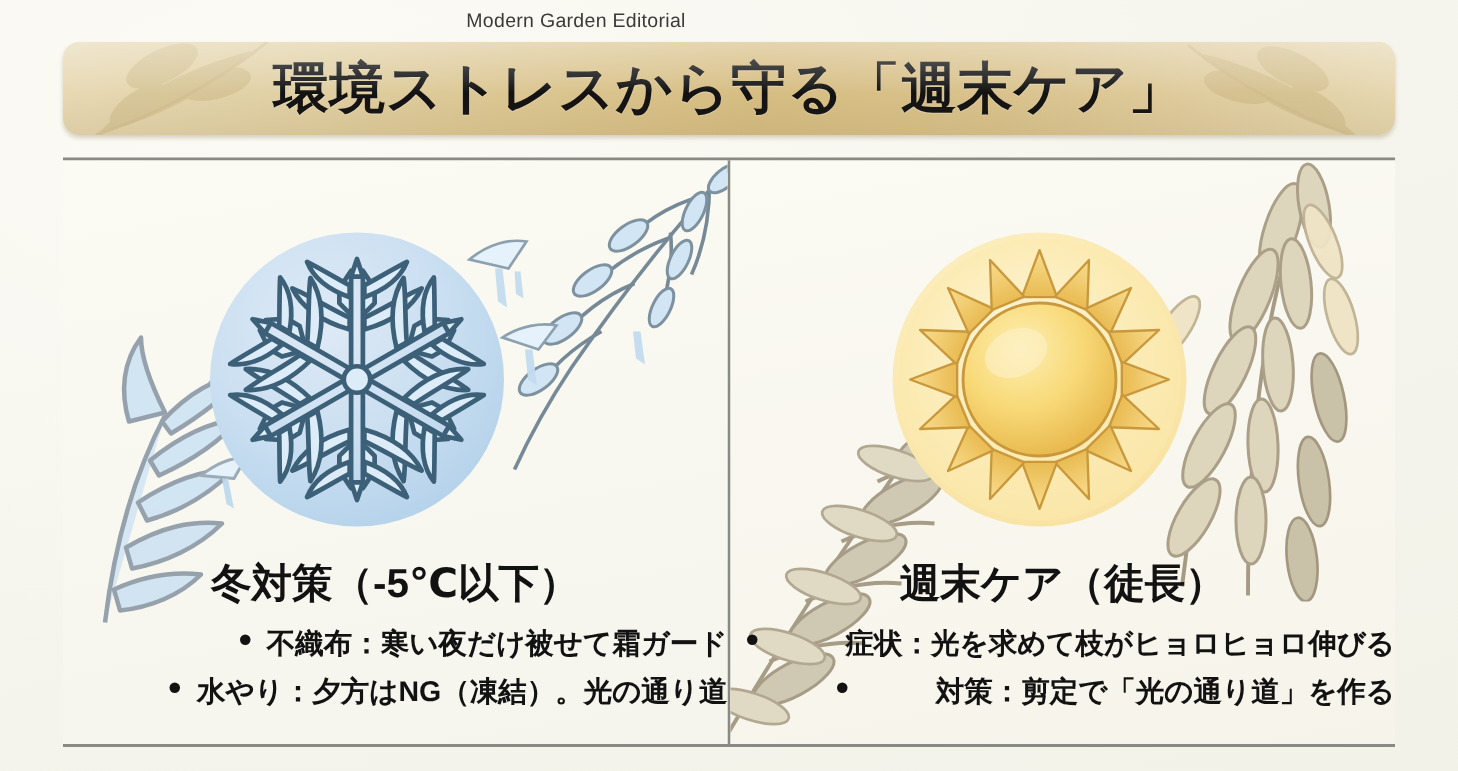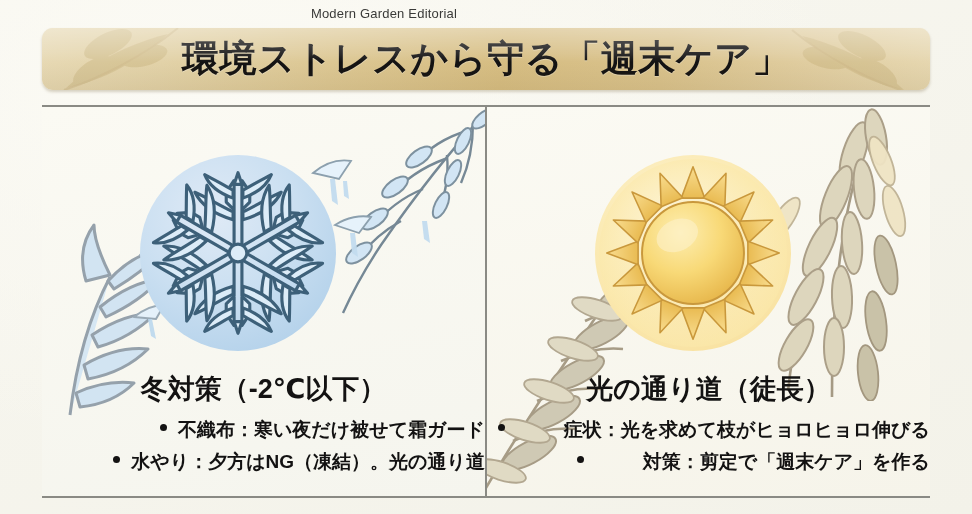--- a/index.html
+++ b/index.html
@@ -301,21 +301,21 @@
           <use href="#arm" transform="rotate(60)"></use>
           <use href="#arm" transform="rotate(120)"></use>
           <use href="#arm" transform="rotate(180)"></use>
           <use href="#arm" transform="rotate(240)"></use>
           <use href="#arm" transform="rotate(300)"></use>
           <circle cx="0" cy="0" r="9" fill="#dcecf8"></circle>
         </g>
       </svg>
     </div>
 
-    <div class="panel-heading">冬対策（-2℃以下）</div>
+    <div class="panel-heading">冬対策（-5℃以下）</div>
 
     <ul class="bullets">
       <li class="bullet">
         <span class="dot"></span>
         <span>不織布：寒い夜だけ被せて霜ガード</span>
       </li>
       <li class="bullet">
         <span class="dot"></span>
         <span>水やり：夕方はNG（凍結）。光の通り道</span>
       </li>
@@ -414,29 +414,29 @@
           <use href="#ray" transform="rotate(270)"></use>
           <use href="#ray" transform="rotate(292.5)"></use>
           <use href="#ray" transform="rotate(315)"></use>
           <use href="#ray" transform="rotate(337.5)"></use>
         </g>
         <circle cx="100" cy="100" r="52" fill="url(#sunDisc)" stroke="#c9983c" stroke-width="2"></circle>
         <ellipse cx="84" cy="82" rx="22" ry="16" fill="#fdf3cd" opacity="0.55" transform="rotate(-24 84 82)"></ellipse>
       </svg>
     </div>
 
-    <div class="panel-heading">光の通り道（徒長）</div>
+    <div class="panel-heading">週末ケア（徒長）</div>
 
     <ul class="bullets">
       <li class="bullet">
         <span class="dot"></span>
         <span>症状：光を求めて枝がヒョロヒョロ伸びる</span>
       </li>
       <li class="bullet">
         <span class="dot"></span>
-        <span>対策：剪定で「週末ケア」を作る</span>
+        <span>対策：剪定で「光の通り道」を作る</span>
       </li>
     </ul>
   </div>
 
   <div class="footer-note"></div>
 
 </div>
 
 </body></html>

